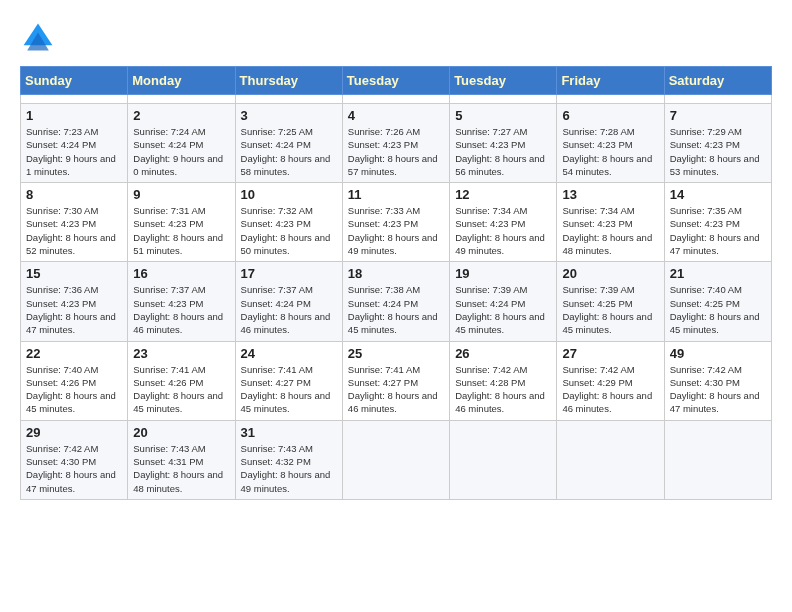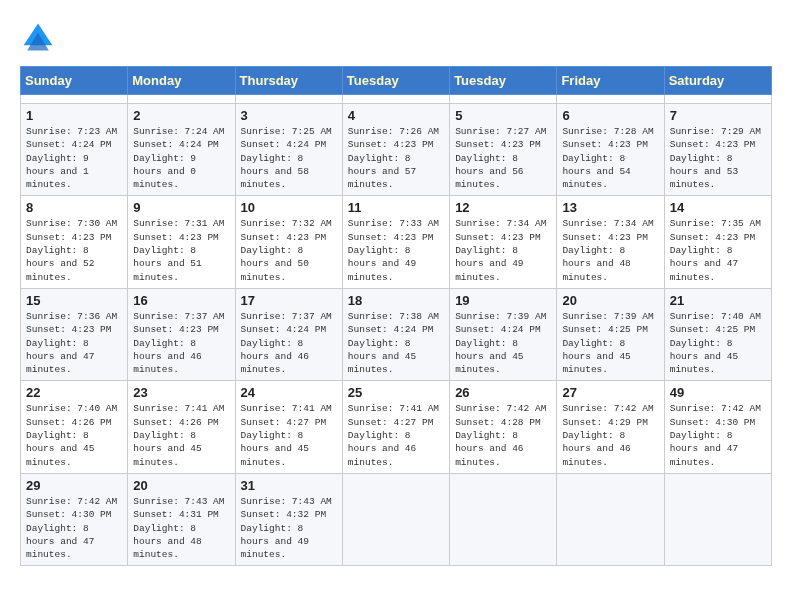--- a/index.html
+++ b/index.html
@@ -75,21 +75,20 @@
       font-size: 13px;
       font-weight: bold;
       color: #222;
       display: block;
       margin-bottom: 2px;
     }
     .day-info {
       font-size: 9.5px;
       color: #333;
       line-height: 1.4;
-      font-family: Liberation Mono, monospace;
     }
     .empty-cell {
       background: #f5f7fa;
     }
   </style>
 </head>
 <body>
 
 <div class="header">
   <div class="logo">

